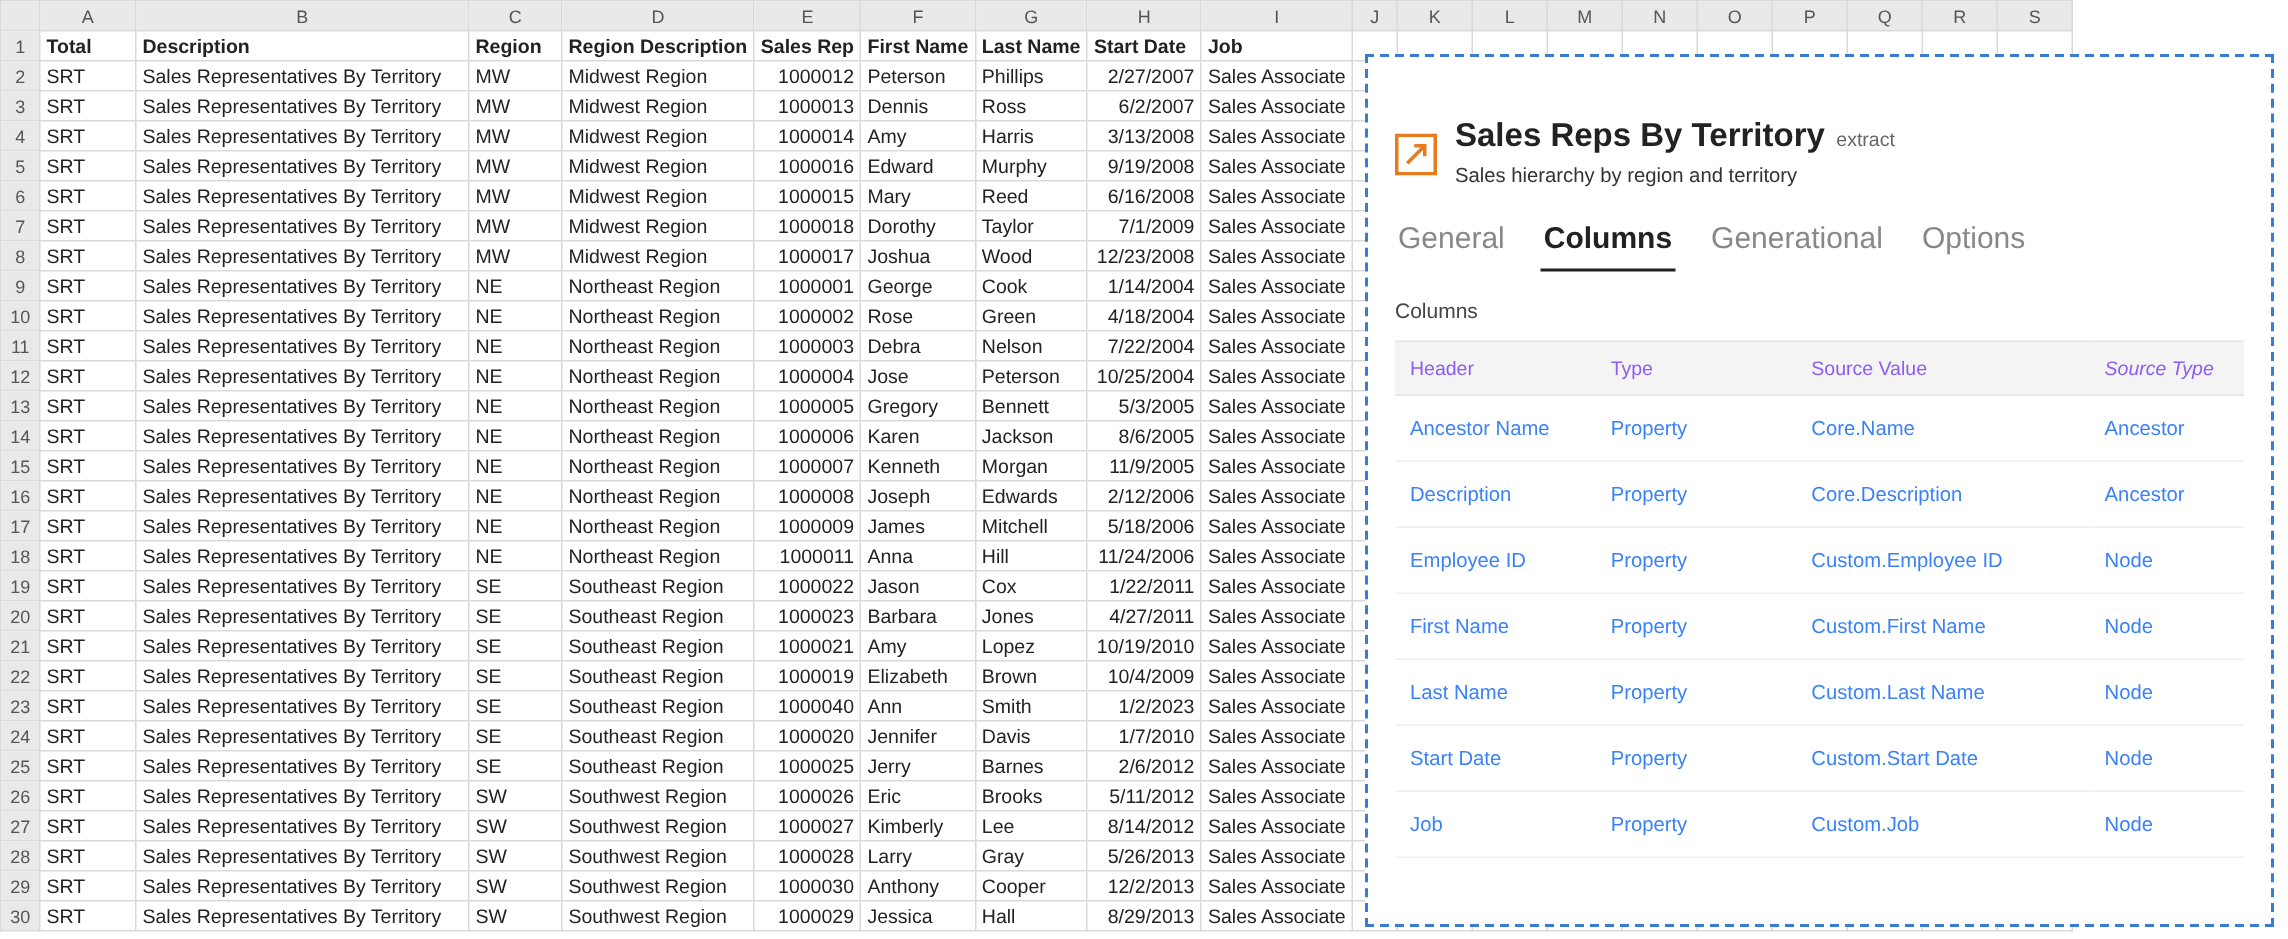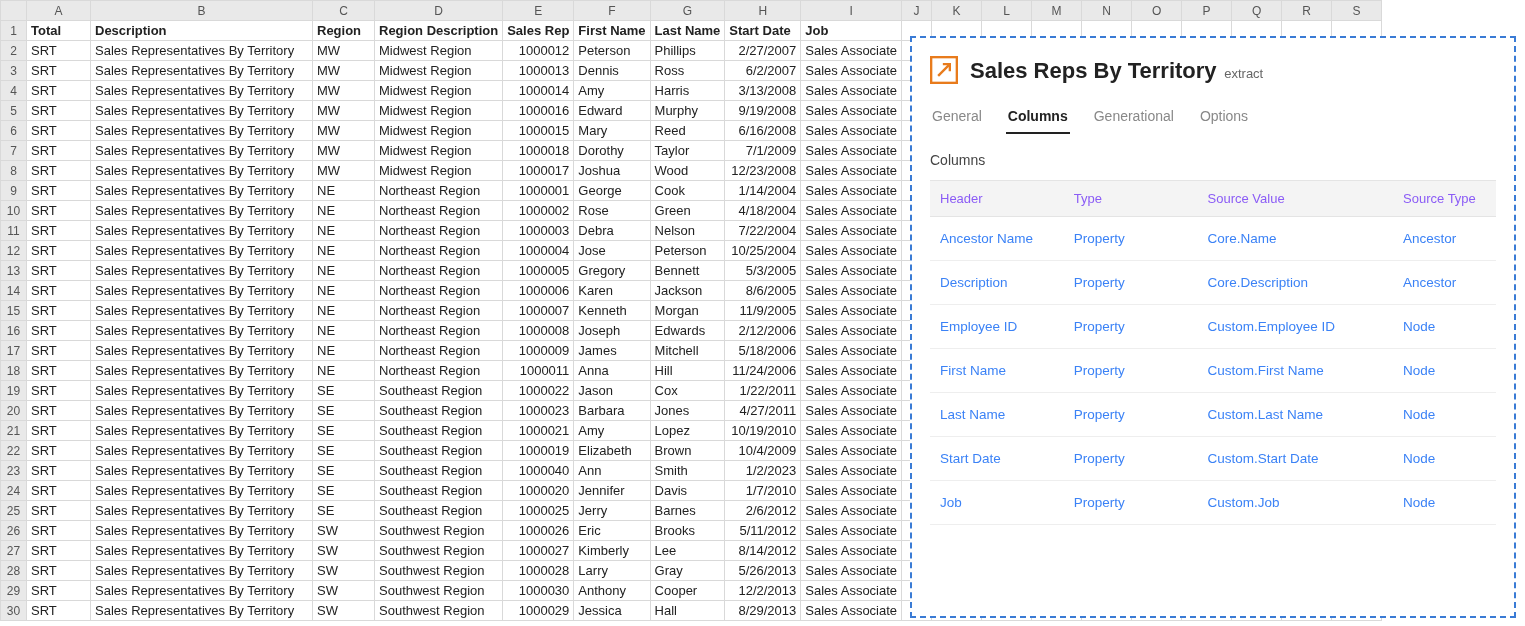--- a/index.html
+++ b/index.html
@@ -71,22 +71,23 @@
     left: 910px;
     top: 36px;
     width: 606px;
     height: 582px;
     border: 2px dashed #3a7bd5;
     background: #fff;
     padding: 14px 18px 10px 18px;
   }
   .panel-header {
     display: flex;
-    align-items: flex-end;
+    align-items: center;
     gap: 12px;
+    margin-top: 25px;
   }
   .panel-icon {
     width: 28px; height: 28px;
     flex: 0 0 28px;
     margin-top: 4px;
   }
   .panel-title-row h1 {
     font-size: 22px;
     font-weight: 600;
     margin: 0;
@@ -102,21 +103,21 @@
     font-size: 13.5px;
     color: #333;
   }
   .tabs {
     display: flex;
     gap: 22px;
     margin: 20px 0 18px 0;
     border-bottom: 0;
   }
   .tab {
-    font-size: 14px;
+    font-size: 20px;
     color: #888;
     padding: 4px 2px 8px 2px;
     cursor: pointer;
   }
   .tab.active {
     color: #222;
     font-weight: 600;
     border-bottom: 2px solid #222;
   }
   .section-label {
@@ -140,21 +141,21 @@
   }
   .cols-table tbody td {
     font-size: 13.5px;
     color: #3b82f6;
     padding: 14px 10px;
     border-bottom: 1px solid #eee;
   }
   .cols-table .c-header { width: 130px; }
   .cols-table .c-type   { width: 130px; }
   .cols-table .c-src    { width: 190px; }
-  .cols-table .c-stype  { width: 100px; }
+  .cols-table .c-stype  { width: 100px; font-style: italic; }
 </style>
 </head>
 <body>
 
 <div class="sheet">
   <table>
     <thead>
       <tr id="col-letter-row">
           <th style="width: 26px;"></th>
           <th class="col-A">A</th>
@@ -850,20 +851,21 @@
         <rect x="1" y="1" width="22" height="22" fill="none" stroke="#e87b1c" stroke-width="2"></rect>
         <path d="M7 17 L17 7" stroke="#e87b1c" stroke-width="2"></path>
         <path d="M11 7 L17 7 L17 13" fill="none" stroke="#e87b1c" stroke-width="2"></path>
       </svg>
     </div>
     <div>
       <div class="panel-title-row">
         <h1>Sales Reps By Territory</h1>
         <span class="subtype">extract</span>
       </div>
+      <div class="panel-sub">Sales hierarchy by region and territory</div>
     </div>
   </div>
 
   <div class="tabs" id="panel-tabs">
       <div class="tab">General</div>
       <div class="tab active">Columns</div>
       <div class="tab">Generational</div>
       <div class="tab">Options</div>
     </div>
 

